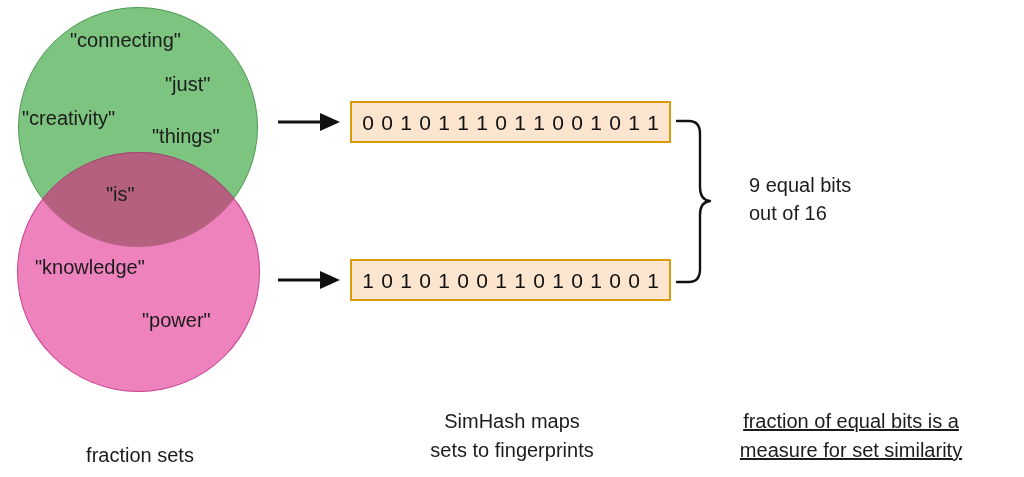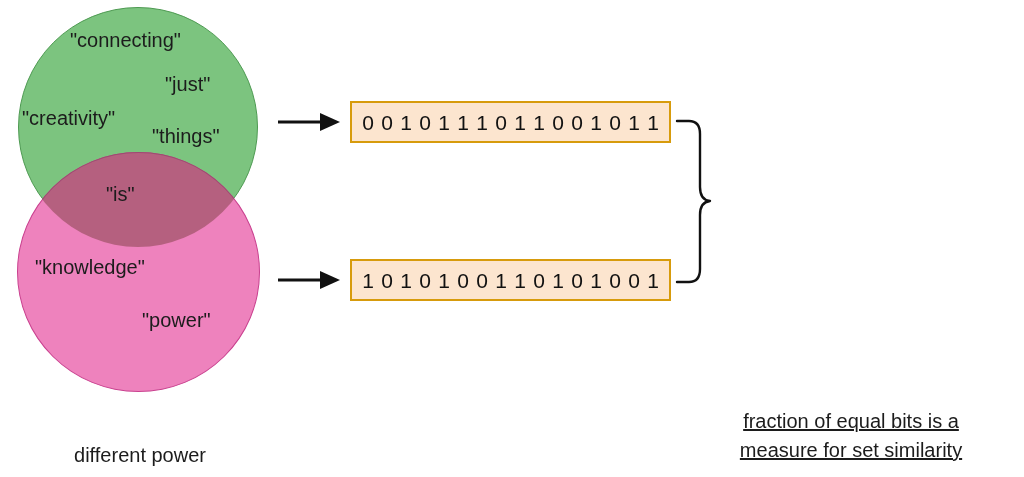--- a/index.html
+++ b/index.html
@@ -219,18 +219,22 @@
       <span class="bit">0</span>
       <span class="bit">0</span>
       <span class="bit">1</span>
     </div>
   </div>
 
   <svg class="brace-svg" width="46" height="180" viewBox="0 0 46 180">
     <path d="M 4 9 L 16 9 Q 27 9 27 22 L 27 75 Q 27 88 37 89 Q 27 90 27 103 L 27 157 Q 27 170 16 170 L 4 170" fill="none" stroke="#111111" stroke-width="2.4" stroke-linecap="round" stroke-linejoin="round"></path>
   </svg>
 
-
-  <div class="caption cap-1">different power</div>
+  <div class="brace-text">9 equal bits
+out of 16</div>
+
+  <div class="caption cap-1">fraction sets</div>
+  <div class="caption cap-2">SimHash maps
+sets to fingerprints</div>
   <div class="caption cap-3">fraction of equal bits is a
 measure for set similarity</div>
 
 </div>
 
 </body></html>

